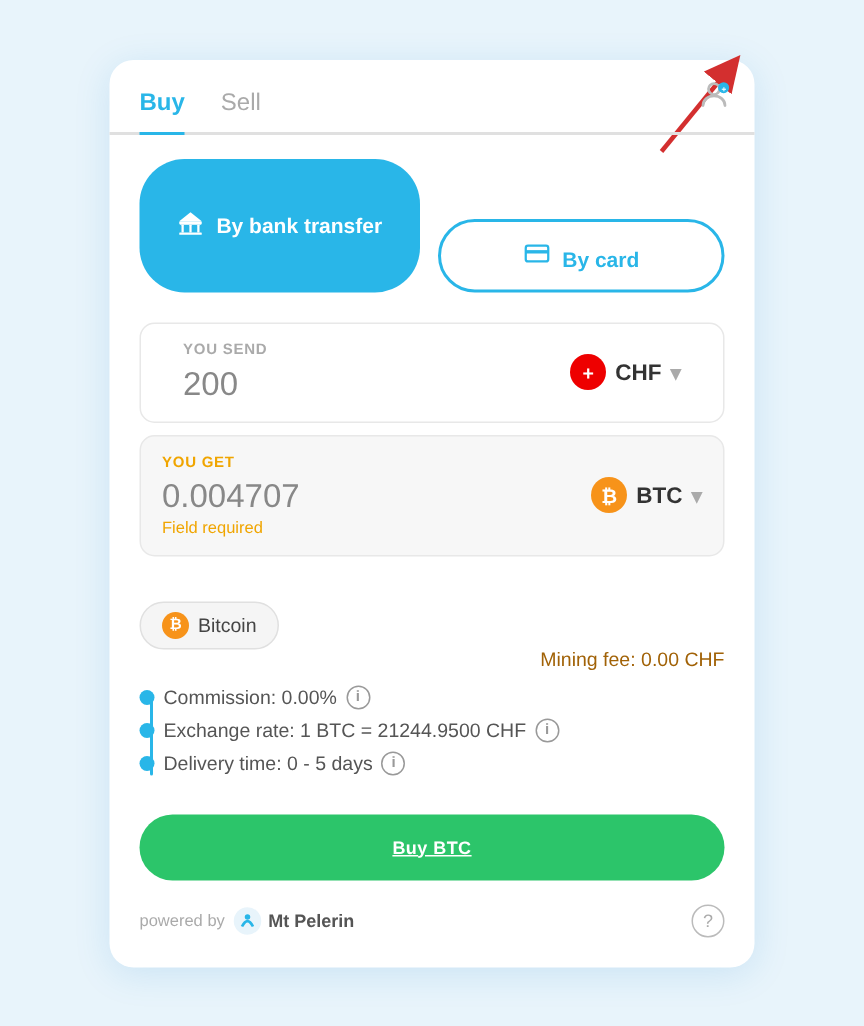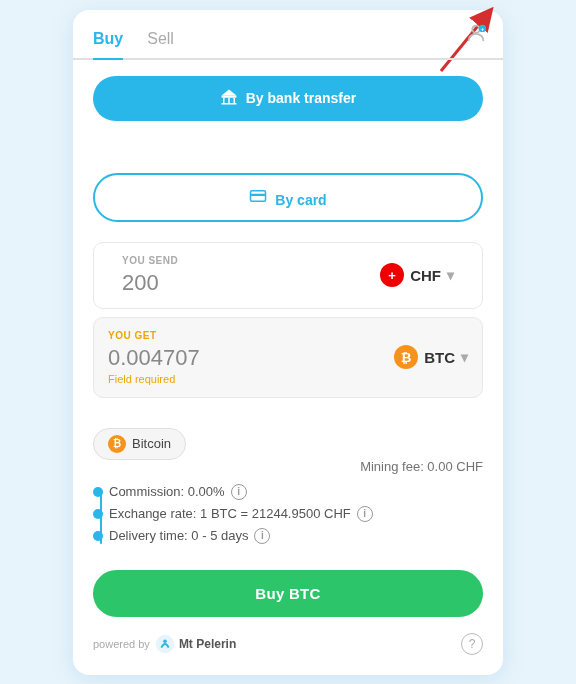--- a/index.html
+++ b/index.html
@@ -51,21 +51,20 @@
       right: 16px;
       top: 12px;
       cursor: pointer;
       color: #bbb;
     }
     
     .payment-buttons {
       display: flex;
       gap: 12px;
       padding: 16px 20px 10px 20px;
-      flex-direction: column;
     }
     .btn-bank {
       flex: 1;
       background: #29b6e8;
       color: #fff;
       border: none;
       border-radius: 30px;
       padding: 12px 16px;
       font-size: 14px;
       font-weight: 600;
@@ -198,21 +197,21 @@
       background: #f5f5f5;
       border: 1.5px solid #e0e0e0;
       border-radius: 20px;
       padding: 6px 14px;
       font-size: 13px;
       color: #444;
       cursor: pointer;
     }
     .mining-fee {
       font-size: 13px;
-      color: #737373;
+      color: #a16207;
       margin-top: 45px;
     }
     .info-row {
       display: flex;
       align-items: center;
       gap: 6px;
       font-size: 13px;
       color: #555;
       margin-bottom: 6px;
     }
@@ -239,24 +238,25 @@
     }
     
     .buy-btn {
       margin: 10px 20px 16px 20px;
       background: #2cc56a;
       color: #fff;
       border: none;
       border-radius: 30px;
       width: calc(100% - 40px);
       padding: 15px;
-      font-size: 15px;
+      font-size: 12px;
       font-weight: 700;
       cursor: pointer;
       letter-spacing: 0.3px;
+      text-decoration: underline;
     }
     
     .footer {
       display: flex;
       align-items: center;
       justify-content: space-between;
       padding: 0 20px;
     }
     .powered-by {
       display: flex;

